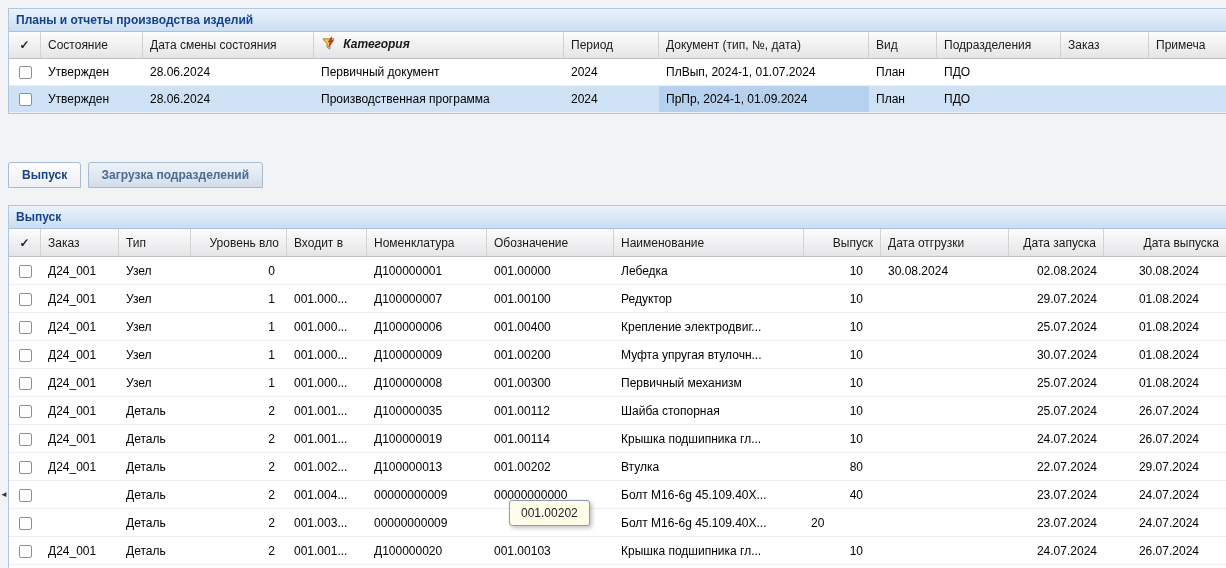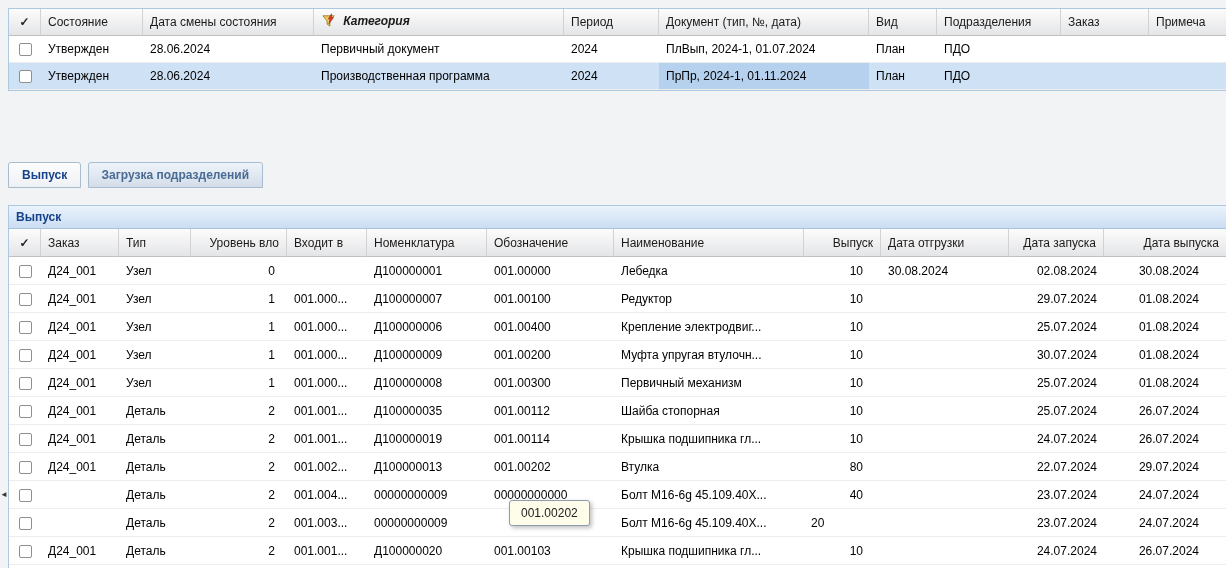--- a/index.html
+++ b/index.html
@@ -129,20 +129,23 @@
     width: 8px; height: 14px;
     font-size: 8px; line-height: 14px;
     color: #333; cursor: pointer;
     z-index: 10;
   }
 </style>
 </head>
 <body>
 
 <div class="panel top-panel">
+  <div class="panel-header">
+    <span>Планы и отчеты производства изделий</span>
+  </div>
   <table class="grid" id="grid-top">
       <thead>
         <tr>
           <th class="checkcol"><span>✓</span></th>
           <th><span>Состояние</span></th>
           <th><span>Дата смены состояния</span></th>
           <th>
   <span class="hdr-icon"><svg width="15" height="15" viewBox="0 0 16 16">
                 <path d="M2 3 h12 l-4.6 5.4 v5.6 l-2.9 -2.2 v-3.4 z" fill="#f0c95c" stroke="#a08030" stroke-width="1"></path>
                 <path d="M11.3 0.8 L7.8 6.3 h2 L8.5 11.4 l4.8 -6.5 h-2.3 z" fill="#e03a2f" stroke="#8c1f16" stroke-width="0.6"></path>
@@ -168,21 +171,21 @@
           <td>ПДО</td>
           <td></td>
           <td></td>
         </tr>
         <tr class="selected">
           <td class="checkcol"><span class="checkbox"></span></td>
           <td>Утвержден</td>
           <td>28.06.2024</td>
           <td>Производственная программа</td>
           <td>2024</td>
-          <td class="cell-focus">ПрПр, 2024-1, 01.11.2024</td>
+          <td class="cell-focus">ПрПр, 2024-1, 01.09.2024</td>
           <td>План</td>
           <td>ПДО</td>
           <td></td>
           <td></td>
         </tr>
       </tbody>
     </table>
 </div>
 
 <div class="tabstrip">

